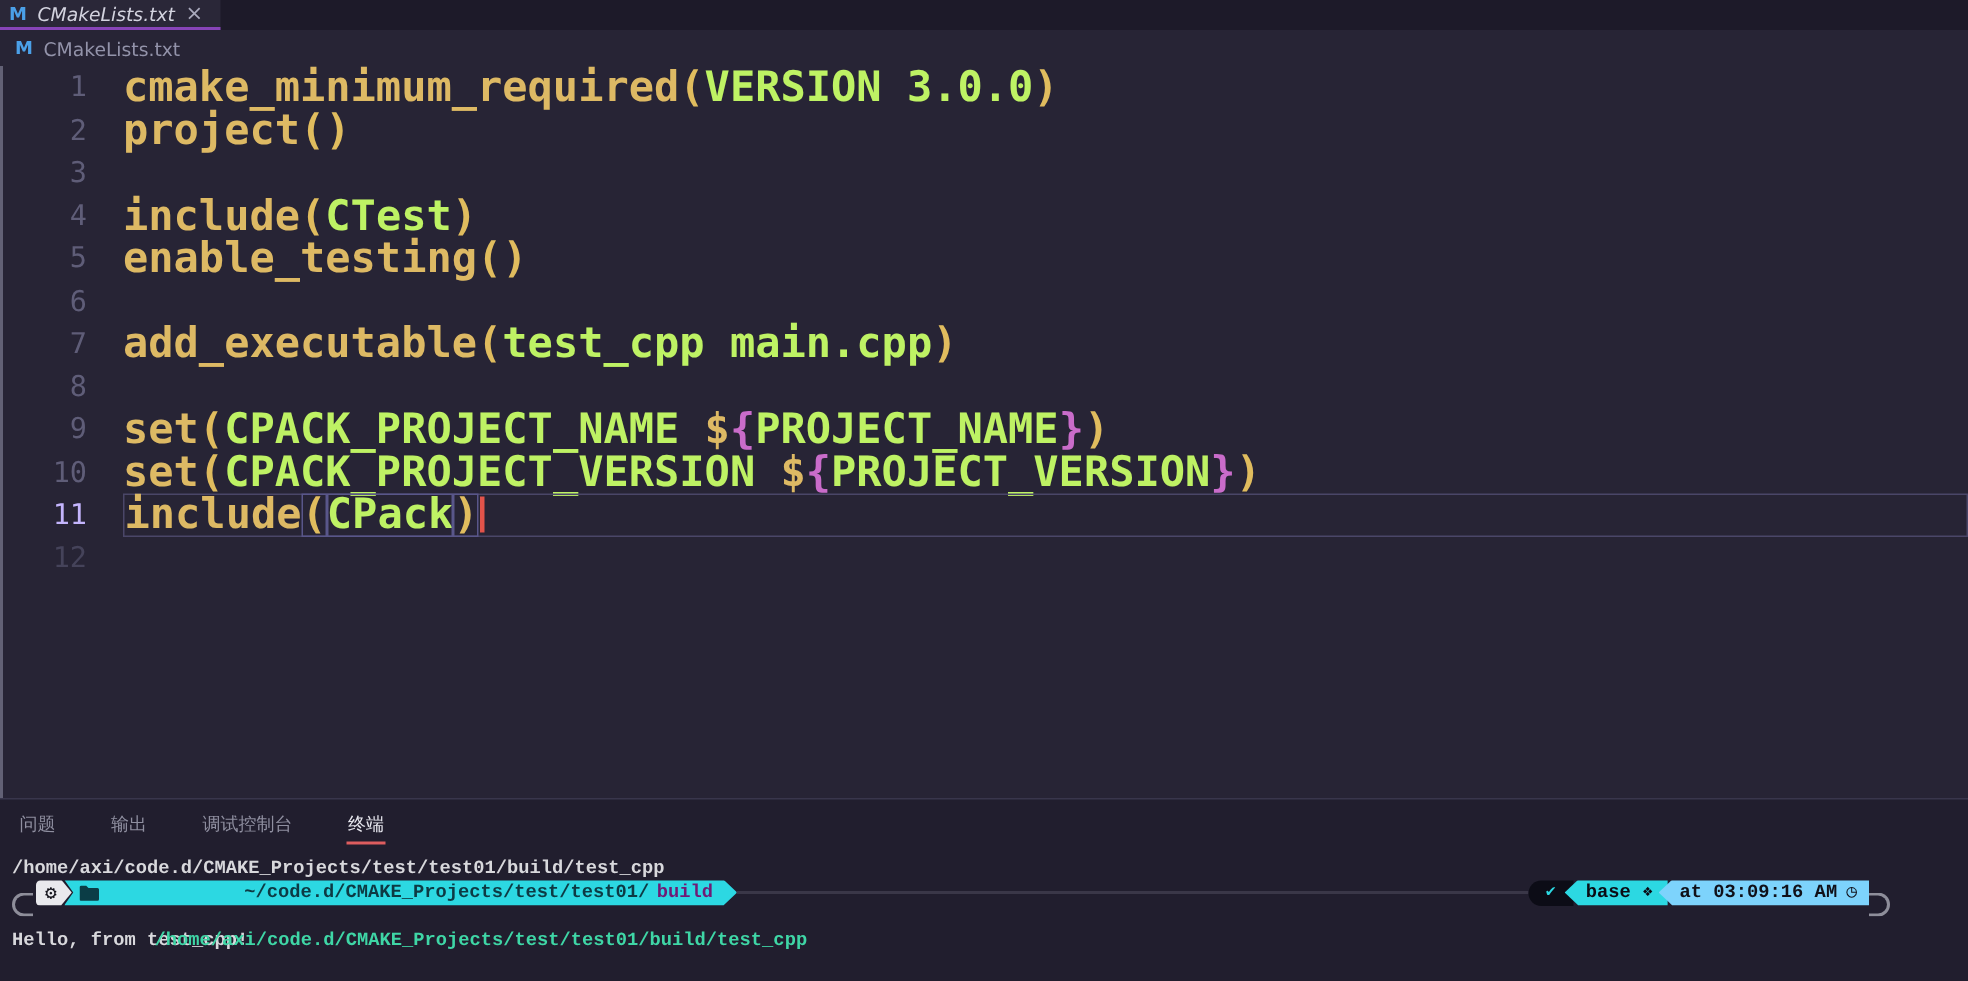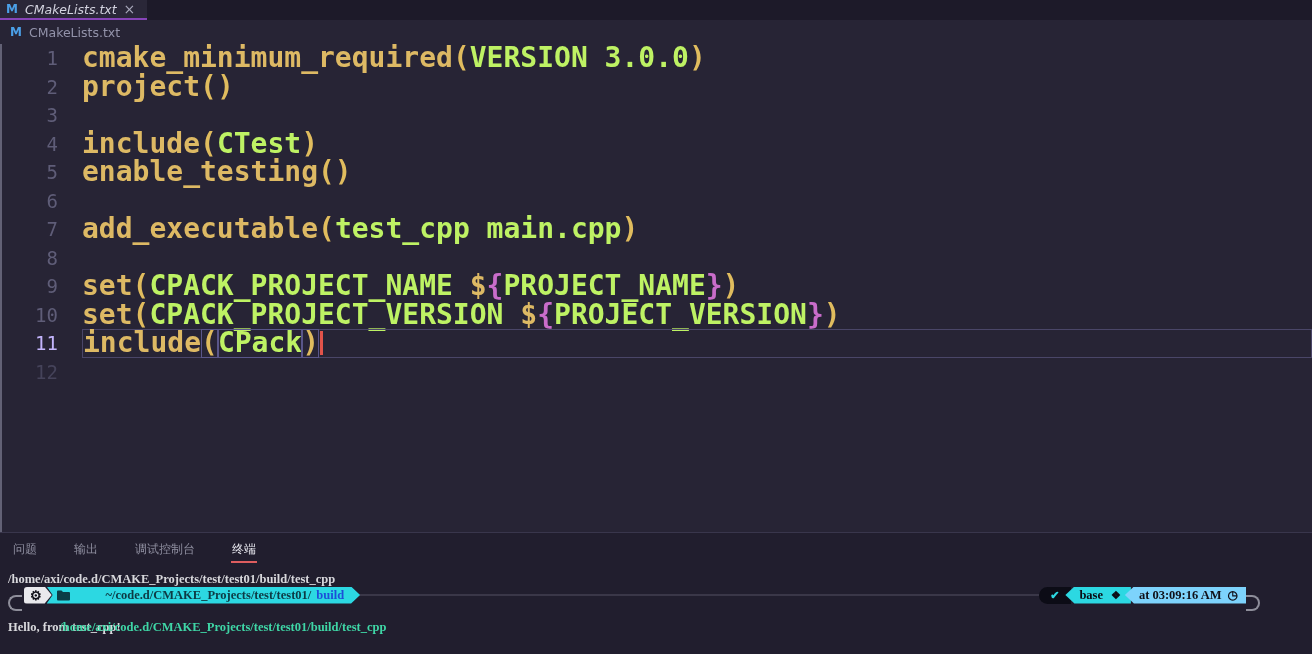--- a/index.html
+++ b/index.html
@@ -46,38 +46,38 @@
 
   
   .panel { flex:none; height:122px; background:#211e2e; border-top:1px solid #39364c;
            display:flex; flex-direction:column; }
   .ptabs { flex:none; height:30px; display:flex; align-items:flex-end; gap:35px; padding-left:12px; }
   .ptab { font-size:12px; color:#8f8fa0; padding:5px 1px 3px 1px; border-bottom:2px solid transparent;
           cursor:pointer; white-space:nowrap; }
   .ptab.active { color:#e8e8ef; border-bottom-color:#de5d5f; }
 
   
-  .term { flex:1; padding-top:8px; font-family:Liberation Serif, serif;
+  .term { flex:1; padding-top:8px; font-family:Liberation Mono, monospace;
           font-size:12.5px; font-weight:bold; color:#d8d8dc; }
   .tline { height:16px; line-height:16px; white-space:pre; }
   .tline.out { padding-left:8px; }
   .pblock { position:relative; }
   .bracket-l { position:absolute; left:8px; top:8px; width:14px; height:16px;
                border:2px solid #8e8e9a; border-right:none; border-radius:8px 0 0 8px; }
   .bracket-r { position:absolute; right:52px; top:8px; width:14px; height:16px;
                border:2px solid #8e8e9a; border-left:none; border-radius:0 8px 8px 0; }
   .prow { display:flex; align-items:center; padding-left:24px; padding-right:66px; }
   .pill { display:flex; align-items:center; height:17px; flex:none; }
   .ospill { background:#e9e9ed; border-radius:3px 0 0 3px; padding:0 10px 0 6px;
             clip-path:polygon(0 0, calc(100% - 7px) 0, 100% 50%, calc(100% - 7px) 100%, 0 100%); }
   .gear { color:#101018; font-size:13px; line-height:1; }
   .pathpill { background:#2cd8e2; margin-left:-5px; padding:0 16px 0 10px; gap:5px;
               clip-path:polygon(0 0, calc(100% - 9px) 0, 100% 50%, calc(100% - 9px) 100%, 0 100%, 6px 50%);
               color:#0d3a44; }
-  .pathdir { color:#1d4ed8; font-weight:bold; }
+  .pathdir { color:#701a75; font-weight:bold; }
   .folder svg { display:block; }
   .conn { flex:1; height:2px; background:#3a3748; align-self:center; }
   .checkpill { background:#0c0c16; border-radius:9px 0 0 9px; padding:0 12px 0 11px; }
   .chk { color:#2cd8e2; font-size:11px; line-height:1; }
   .envpill { background:#2cd8e2; margin-left:-6px; padding:0 10px 0 14px; gap:8px; color:#0b0b14;
              clip-path:polygon(0 50%, 9px 0, 100% 0, 100% 100%, 9px 100%); }
   .envicon { font-size:11px; }
   .timepill { background:#7dd3fc; margin-left:-6px; padding:0 8px 0 14px; gap:6px; color:#101018;
               clip-path:polygon(0 50%, 9px 0, 100% 0, 100% 100%, 9px 100%); }
   .clock { font-size:12px; }

